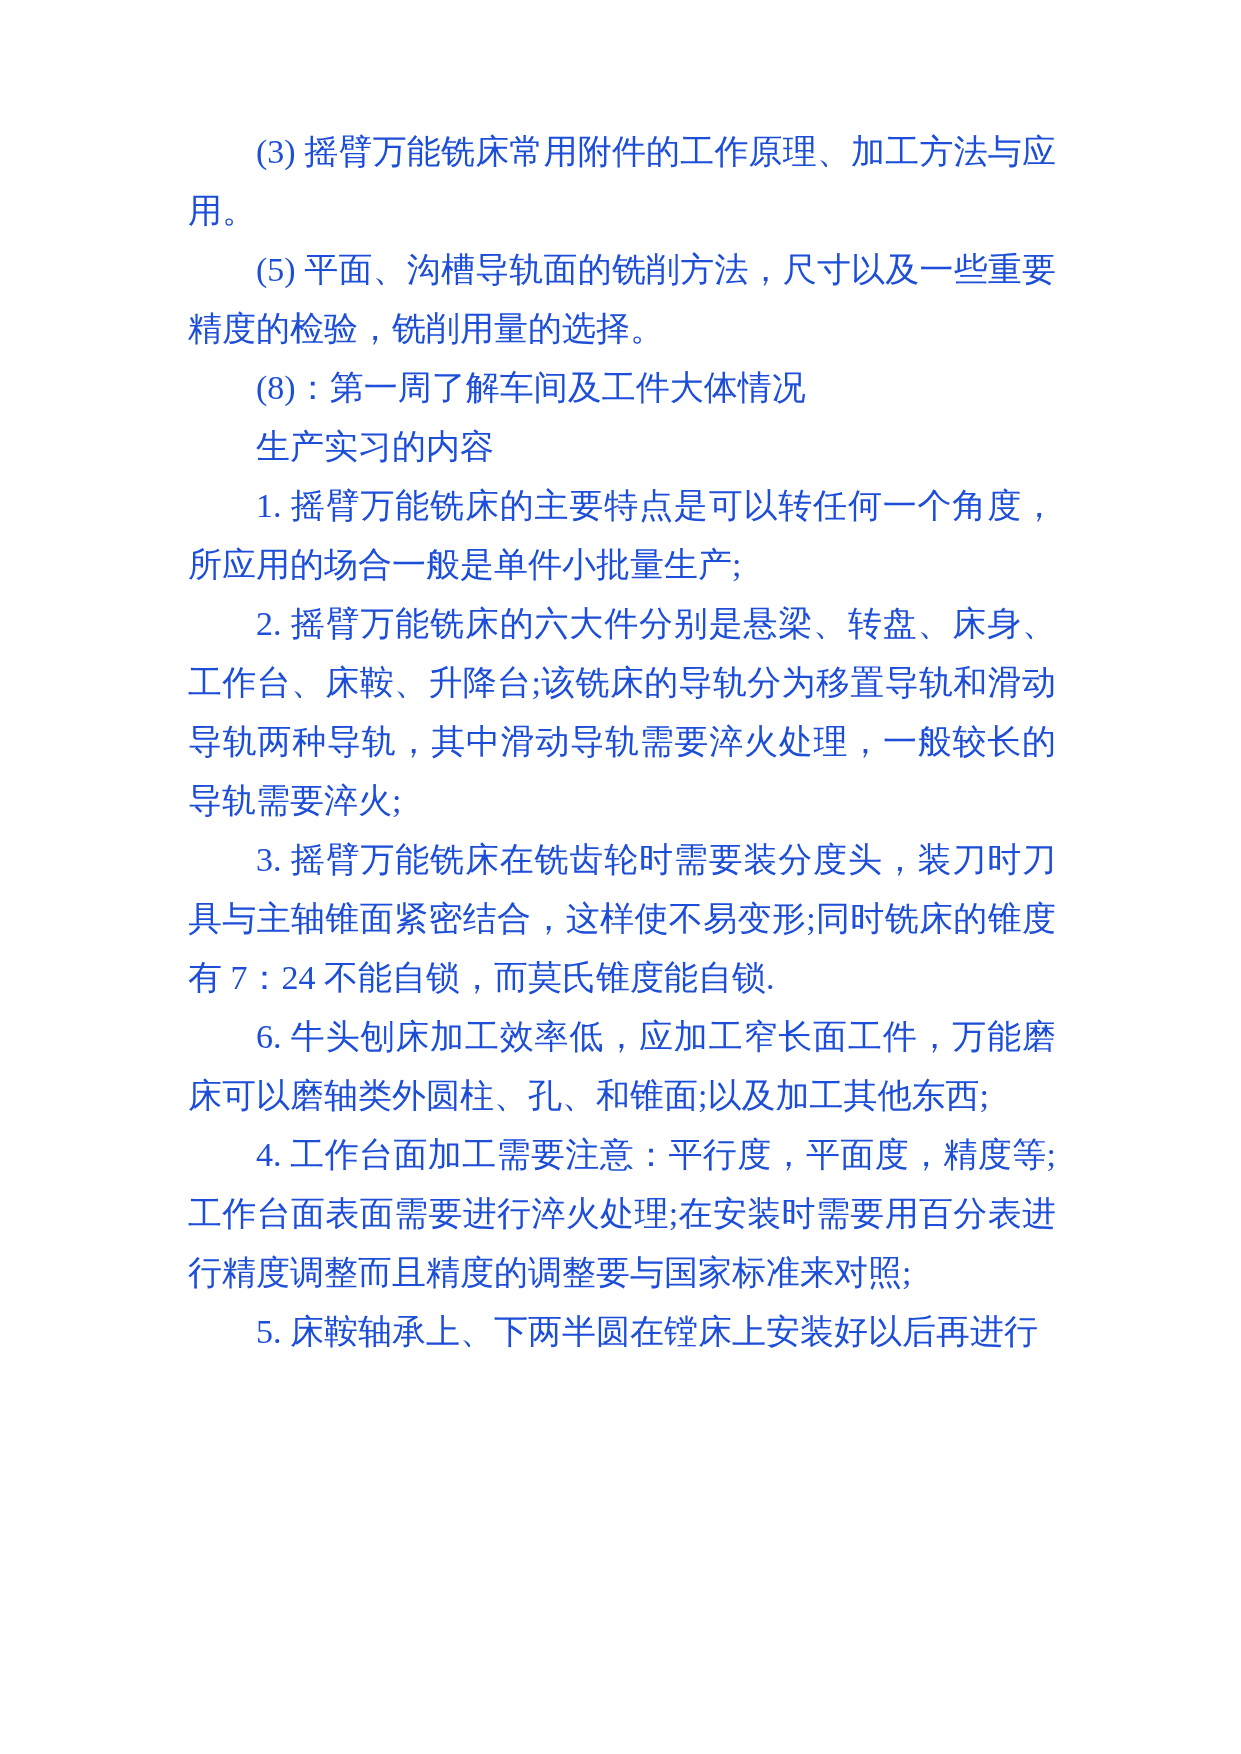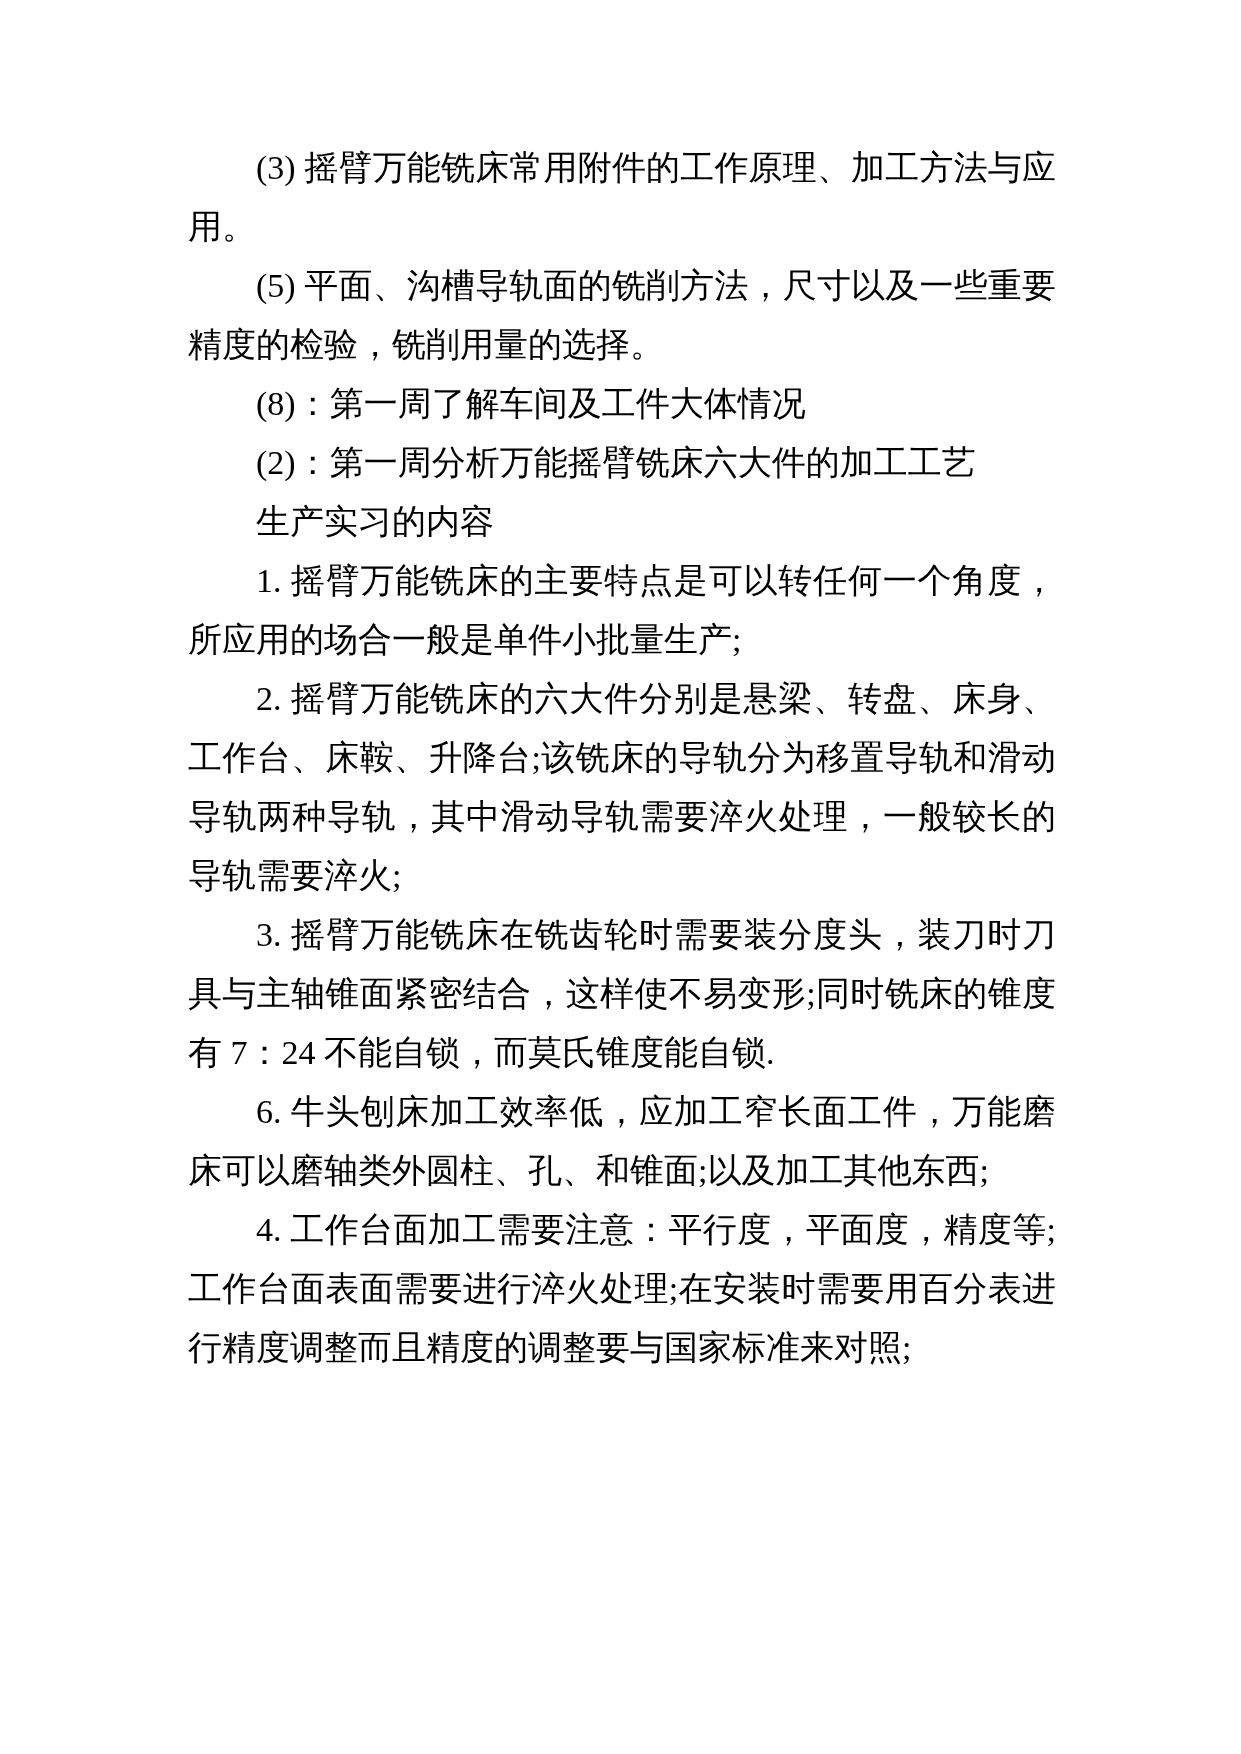--- a/index.html
+++ b/index.html
@@ -10,23 +10,23 @@
   .page {
     position: relative;
     width: 1241px;
     height: 1754px;
     background: #ffffff;
     overflow: hidden;
   }
   .doc {
     position: absolute;
     left: 188px;
-    top: 138px;
+    top: 122px;
     width: 868px;
-    color: #000000;
+    color: #1d4ed8;
     font-family: "Liberation Serif", "DejaVu Serif", serif;
     font-size: 34px;
     line-height: 59px;
     text-align: justify;
     text-justify: inter-ideograph;
     letter-spacing: 0;
   }
   .doc p {
     margin: 0;
     padding: 0;
@@ -34,21 +34,21 @@
   }
 </style>
 </head>
 <body>
 
 <div class="page">
   <div class="doc">
     <p>(3) 摇臂万能铣床常用附件的工作原理、加工方法与应用。</p>
     <p>(5) 平面、沟槽导轨面的铣削方法，尺寸以及一些重要精度的检验，铣削用量的选择。</p>
     <p>(8)：第一周了解车间及工件大体情况</p>
-    <p>(2)：第一周分析万能摇臂铣床六大件的加工工艺</p>
     <p>生产实习的内容</p>
     <p>1. 摇臂万能铣床的主要特点是可以转任何一个角度，所应用的场合一般是单件小批量生产;</p>
     <p>2. 摇臂万能铣床的六大件分别是悬梁、转盘、床身、工作台、床鞍、升降台;该铣床的导轨分为移置导轨和滑动导轨两种导轨，其中滑动导轨需要淬火处理，一般较长的导轨需要淬火;</p>
     <p>3. 摇臂万能铣床在铣齿轮时需要装分度头，装刀时刀具与主轴锥面紧密结合，这样使不易变形;同时铣床的锥度有 7：24 不能自锁，而莫氏锥度能自锁.</p>
     <p>6. 牛头刨床加工效率低，应加工窄长面工件，万能磨床可以磨轴类外圆柱、孔、和锥面;以及加工其他东西;</p>
     <p>4. 工作台面加工需要注意：平行度，平面度，精度等;工作台面表面需要进行淬火处理;在安装时需要用百分表进行精度调整而且精度的调整要与国家标准来对照;</p>
+    <p>5. 床鞍轴承上、下两半圆在镗床上安装好以后再进行</p>
   </div>
 </div>
 
 </body></html>

